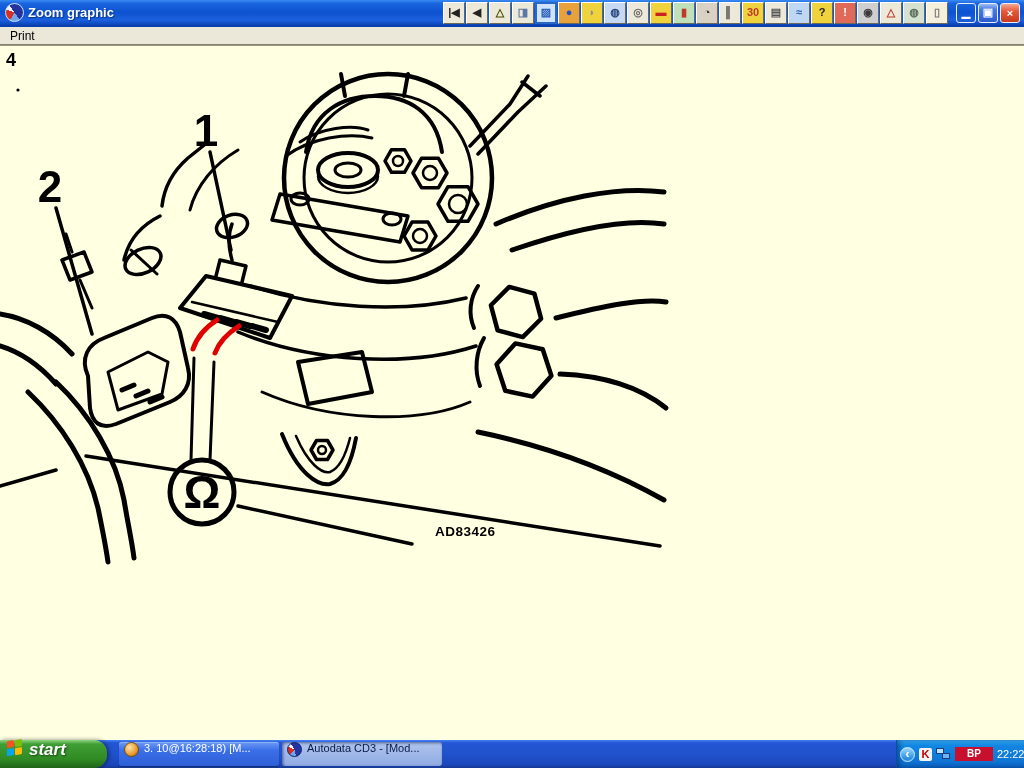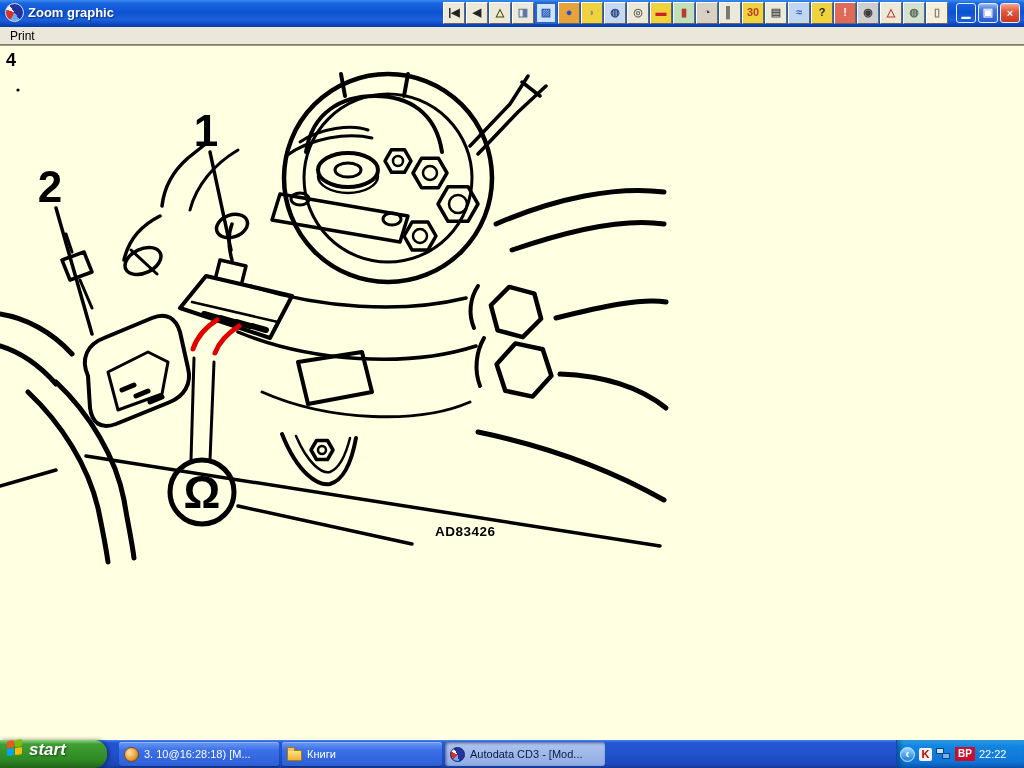--- a/index.html
+++ b/index.html
@@ -45,21 +45,21 @@
   .start-btn{width:100px;flex:0 0 auto;border-radius:0 13px 13px 0;display:flex;
     gap:5px;padding-left:7px;color:#fff;font-weight:bold;font-style:italic;font-size:17px;
     background:linear-gradient(180deg,#8ED47E 0%,#3F9E34 15%,#2F8A24 70%,#1F6418 100%);
     text-shadow:1px 1px 2px #184912;box-shadow:2px 0 4px rgba(0,0,20,.45);}
   .flag{width:17px;height:16px;display:grid;grid-template-columns:7px 7px;grid-template-rows:7px 7px;
     gap:1px;transform:skewY(-8deg);}
   .flag i{border-radius:1px;}
   .flag i:nth-child(1){background:#F35325;} .flag i:nth-child(2){background:#81BC06;}
   .flag i:nth-child(3){background:#05A6F0;} .flag i:nth-child(4){background:#FFBA08;}
   .task-area{flex:1;display:flex;gap:3px;padding:2px 0 2px 12px;min-width:0;}
-  .task-btn{width:150px;flex:0 0 auto;display:flex;align-items:center;gap:5px;padding:0 5px;
+  .task-btn{width:150px;flex:0 0 auto;display:flex;align-items:flex-start;gap:5px;padding:0 5px;
     background:linear-gradient(180deg,#6D9AF4 0%,#3A6FE8 35%,#2E5FD6 100%);
     border-radius:3px;color:#fff;font-size:11px;overflow:hidden;white-space:nowrap;
     box-shadow:inset 0 1px 0 #8FB1F6, 0 1px 1px rgba(0,0,30,.3);}
   .task-btn .lbl{overflow:hidden;text-overflow:ellipsis;}
   .task-btn.active{background:linear-gradient(180deg,#AFC4EE 0%,#90ACE4 100%);color:#0A1A45;
     box-shadow:inset 1px 1px 3px rgba(5,15,60,.55);}
   .tico{width:15px;height:15px;flex:0 0 auto;box-sizing:border-box;}
   .ico-disc{border-radius:50%;background:radial-gradient(circle at 35% 35%,#FFE2A8,#E89B2E 60%,#9C5E10);border:1px solid #7A4A0C;}
   .ico-firefox{border-radius:50%;background:radial-gradient(circle at 42% 42%,#A6D2F7,#2A5FCB 75%);
     border:2px solid #F07F1A;border-left-color:#FBBC30;}
@@ -74,21 +74,21 @@
     background:linear-gradient(180deg,#35AAF2 0%,#1286E2 20%,#0F75D4 75%,#0A5FBF 100%);
     box-shadow:inset 3px 0 4px rgba(0,10,40,.35);}
   .chevron{width:15px;height:15px;flex:0 0 auto;border-radius:50%;display:flex;align-items:center;
     justify-content:center;font-size:13px;font-weight:bold;color:#fff;padding-bottom:1px;box-sizing:border-box;
     background:linear-gradient(180deg,#9BD8FF 0%,#2E8FE0 80%);border:1px solid #CFEAFF;}
   .kasp{width:13px;height:13px;flex:0 0 auto;background:#F4F4F4;color:#C00000;font-weight:bold;
     font-size:11px;text-align:center;line-height:13px;border-radius:2px;}
   .ico-net{width:15px;height:13px;flex:0 0 auto;position:relative;}
   .ico-net i{position:absolute;width:8px;height:6px;background:#BDE0FF;border:1px solid #17407F;box-sizing:border-box;}
   .ico-net i:nth-child(1){left:0;top:0;} .ico-net i:nth-child(2){left:6px;top:5px;background:#6FB3F0;}
-  .lang{background:#C8102E;color:#fff;font-size:10px;font-weight:bold;padding:2px 3px;line-height:1;
+  .lang{background:#C8102E;color:#fff;font-size:10px;font-weight:bold;padding:2px 12px;line-height:1;
     flex:0 0 auto;text-align:right;}
   .clock{font-size:11px;white-space:nowrap;}
 </style>
 </head>
 <body>
 
 <div class="titlebar">
   <span class="win-icon"></span>
   <span class="win-title">Zoom graphic</span>
   <div class="tb-tools" id="tb-tools">
@@ -294,24 +294,20 @@
         <i></i>
         <i></i>
       </span>
     <span>start</span>
   </div>
   <div class="task-area" id="task-buttons">
       <div class="task-btn">
         <span class="tico ico-disc"></span>
         <span class="lbl">3. 10@16:28:18) [M...</span>
       </div>
-      <div class="task-btn">
-        <span class="tico ico-folder"></span>
-        <span class="lbl">Книги</span>
-      </div>
       <div class="task-btn active">
         <span class="tico ico-autodata"></span>
         <span class="lbl">Autodata CD3 - [Mod...</span>
       </div>
     </div>
   <div class="tray">
     <span class="chevron">‹</span>
     <span class="kasp">K</span>
     <span class="ico-net">
         <i></i>

